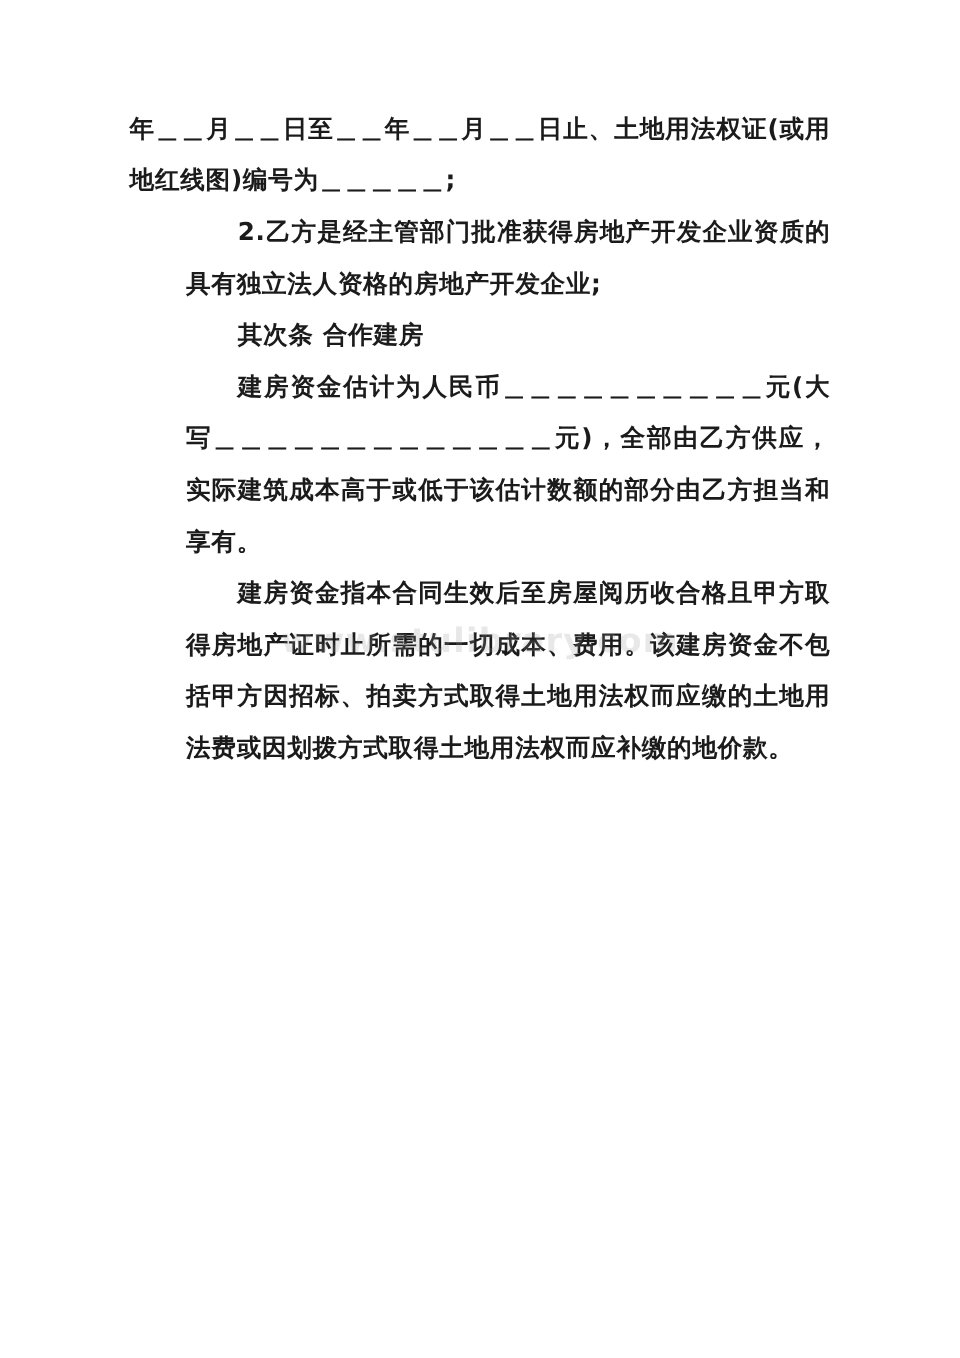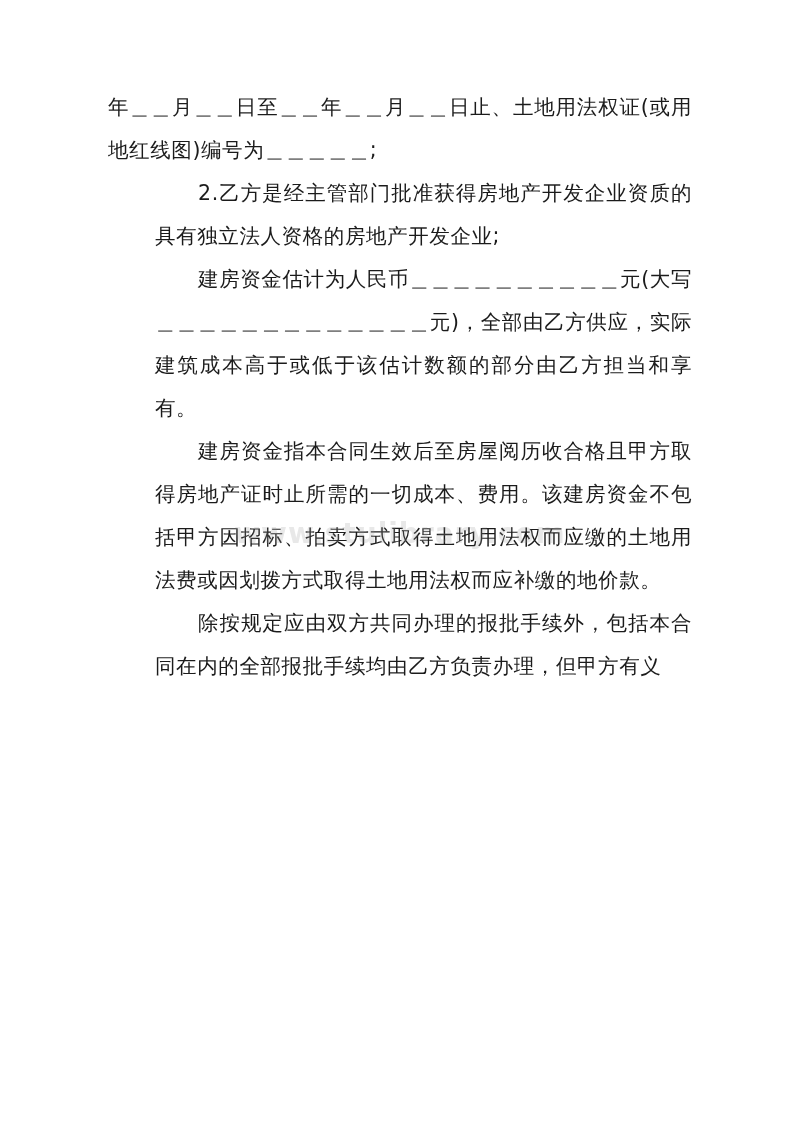--- a/index.html
+++ b/index.html
@@ -19,20 +19,21 @@
     position: absolute;
     left: 108px;
     top: 86px;
     width: 584px;
     font-family: "DejaVu Sans", "Liberation Sans", sans-serif;
     font-size: 20.5px;
     line-height: 43px;
     color: #1b1b1b;
     letter-spacing: 0.6px;
     text-align: justify;
+    font-weight: bold;
   }
   .para {
     margin: 0;
     padding: 0;
   }
   .indent {
     text-indent: 2.1em;
     margin-left: 47px;
   }
   .watermark {
@@ -57,22 +58,22 @@
   }
 </style>
 </head>
 <body>
 
 <div class="page">
 
   <div class="doc-body">
     <p class="para">年＿＿月＿＿日至＿＿年＿＿月＿＿日止、土地用法权证(或用地红线图)编号为＿＿＿＿＿;</p>
     <p class="para indent">2.乙方是经主管部门批准获得房地产开发企业资质的具有独立法人资格的房地产开发企业;</p>
+    <p class="para indent">其次条 合作建房</p>
     <p class="para indent">建房资金估计为人民币＿＿＿＿＿＿＿＿＿＿元(大写＿＿＿＿＿＿＿＿＿＿＿＿＿元)，全部由乙方供应，实际建筑成本高于或低于该估计数额的部分由乙方担当和享有。</p>
     <p class="para indent">建房资金指本合同生效后至房屋阅历收合格且甲方取得房地产证时止所需的一切成本、费用。该建房资金不包括甲方因招标、拍卖方式取得土地用法权而应缴的土地用法费或因划拨方式取得土地用法权而应补缴的地价款。</p>
-    <p class="para indent">除按规定应由双方共同办理的报批手续外，包括本合同在内的全部报批手续均由乙方负责办理，但甲方有义</p>
   </div>
 
   <div class="watermark">
     <div class="watermark-text">www.stulibrary.com</div>
   </div>
 
 </div>
 
 </body></html>

